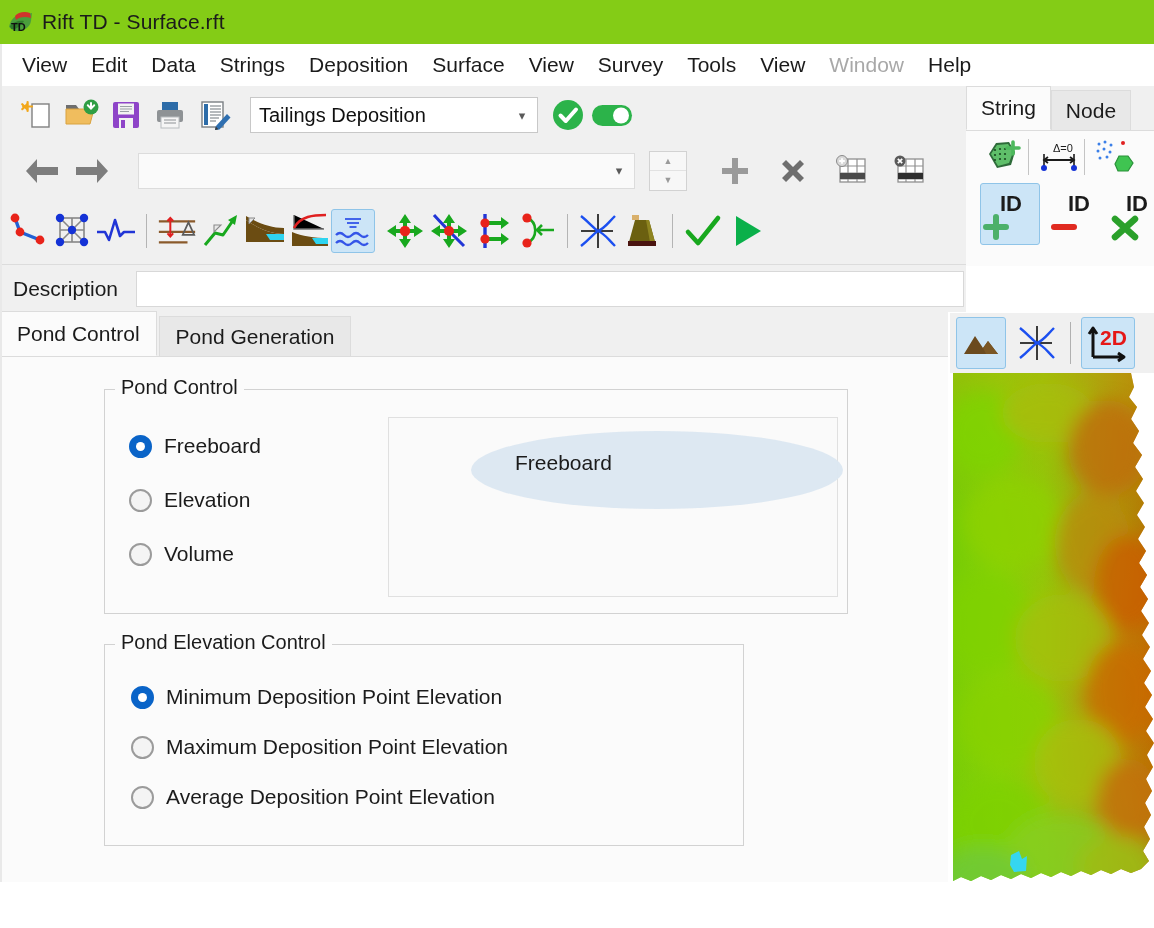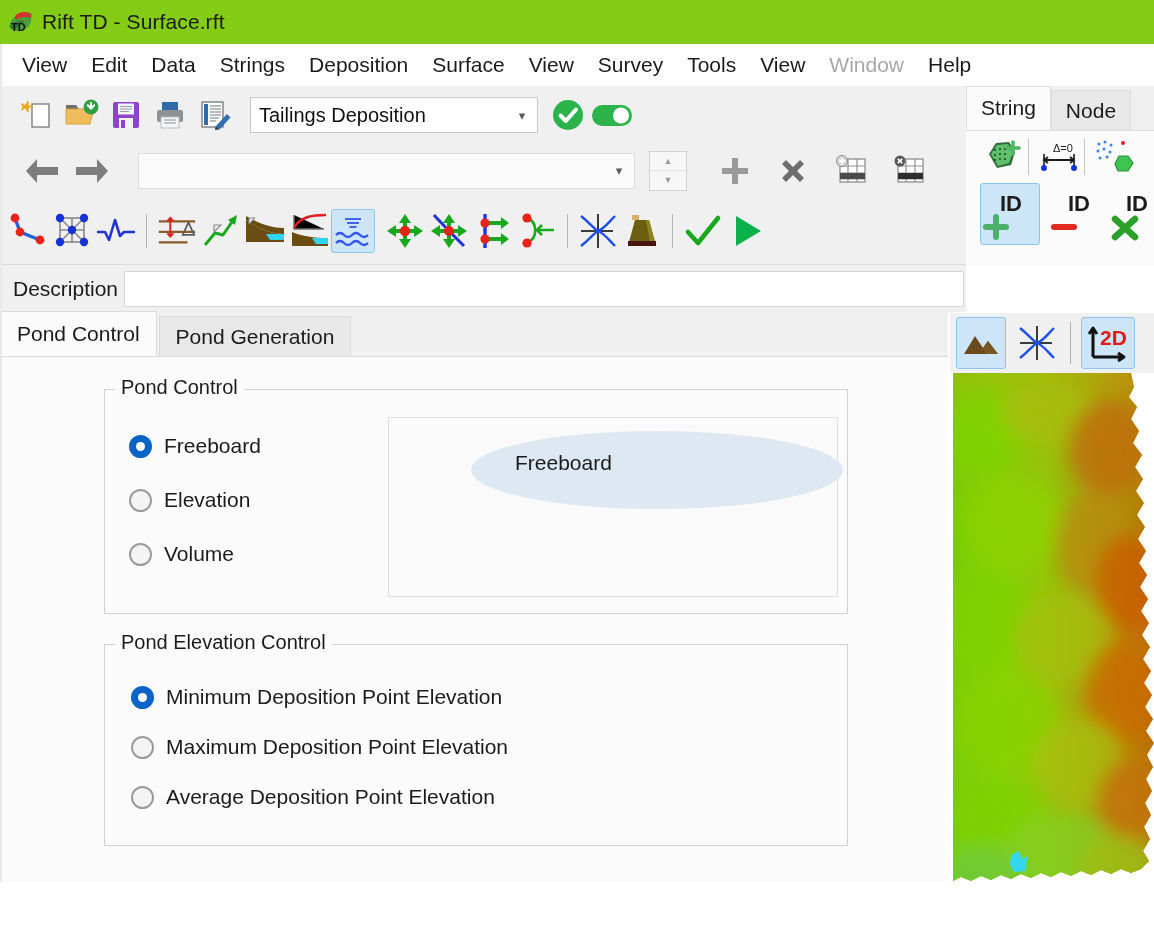--- a/index.html
+++ b/index.html
@@ -81,21 +81,21 @@
     flex: 1; display: flex; align-items: center; justify-content: center;
     color: #9a9a9a; font-size: 9px;
   }
   .spinner div:first-child { border-bottom: 1px solid #e2e2e2; }
 
   
   #descrow {
     position: absolute; left: 0; top: 265px; width: 966px; height: 47px;
     background: #f0f0f0; display: flex; align-items: center;
   }
-  #descrow .lbl { font-size: 21px; color: #1b1b1b; padding-left: 13px; width: 124px; }
+  #descrow .lbl { font-size: 21px; color: #1b1b1b; padding-left: 13px; width: 136px; }
   #descrow .field {
     flex: 1; height: 36px; background: #ffffff; border: 1px solid #d8d8d8;
     margin-right: 2px; font-size: 19px; color: #101010; padding: 0 6px;
     display: flex; align-items: center;
   }
 
   
   #tabstrip {
     position: absolute; left: 0; top: 312px; width: 948px; height: 45px;
     background: #f0f0f0; display: flex; align-items: flex-end;
@@ -616,21 +616,21 @@
           <span class="radio-label">Volume</span>
         </div>
       </div>
 
       <div class="inner-panel" style="left:283px; top:27px; width:450px; height:180px;">
         <div class="fb-ellipse" style="left:82px; top:13px; width:372px; height:78px;"></div>
         <div class="fb-label" style="left:126px; top:33px;">Freeboard</div>
       </div>
     </div>
 
-    <div class="groupbox" style="left:104px; top:287px; width:744px; height:202px;">
+    <div class="groupbox" style="left:104px; top:287px; width:640px; height:202px;">
       <div class="gb-title">Pond Elevation Control</div>
 
       <div style="position:absolute; left:26px; top:40px;">
         <div class="radio-row" style="margin-bottom:26px;">
           <span class="radio on"></span>
           <span class="radio-label">Minimum Deposition Point Elevation</span>
         </div>
         <div class="radio-row" style="margin-bottom:26px;">
           <span class="radio"></span>
           <span class="radio-label">Maximum Deposition Point Elevation</span>

